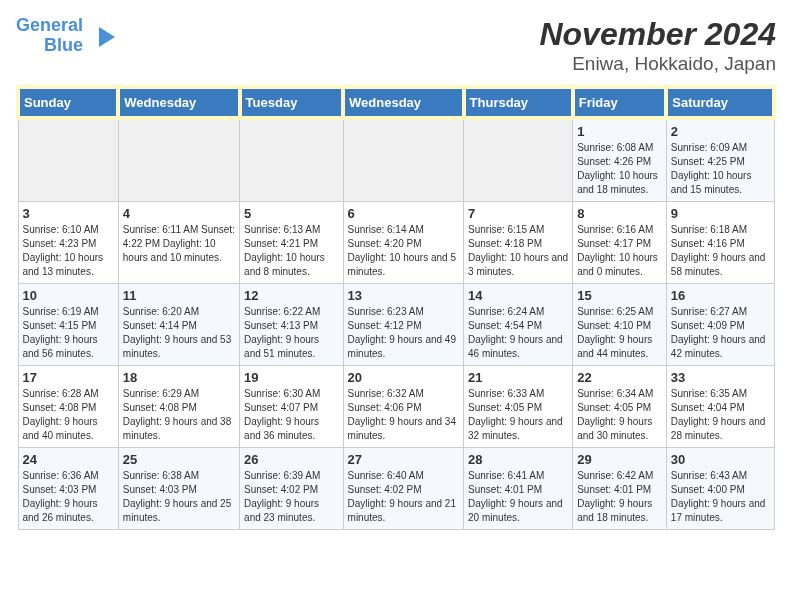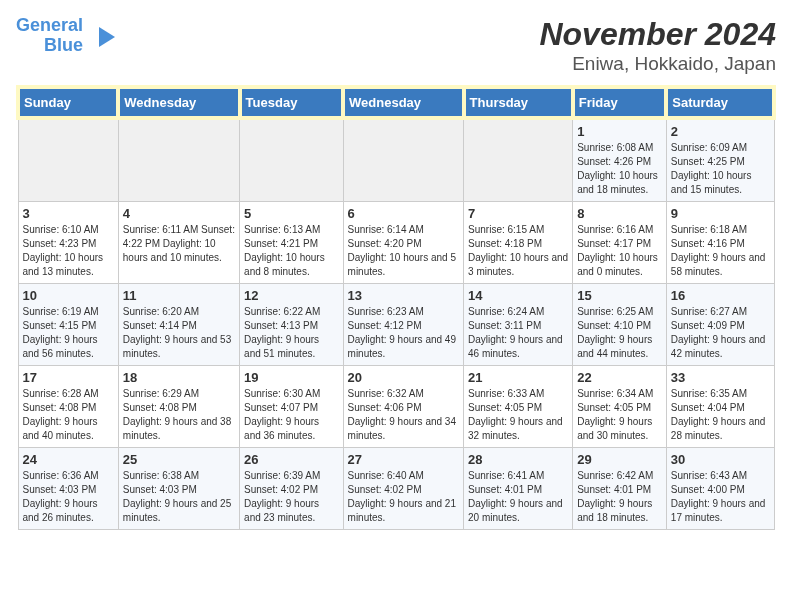--- a/index.html
+++ b/index.html
@@ -228,21 +228,21 @@
         <td>
           <span class="day-num">13</span>
           <div class="day-info">Sunrise: 6:23 AM
 Sunset: 4:12 PM
 Daylight: 9 hours
 and 49 minutes.</div>
         </td>
         <td>
           <span class="day-num">14</span>
           <div class="day-info">Sunrise: 6:24 AM
-Sunset: 3:11 PM
+Sunset: 4:54 PM
 Daylight: 9 hours
 and 46 minutes.</div>
         </td>
         <td>
           <span class="day-num">15</span>
           <div class="day-info">Sunrise: 6:25 AM
 Sunset: 4:10 PM
 Daylight: 9 hours
 and 44 minutes.</div>
         </td>

